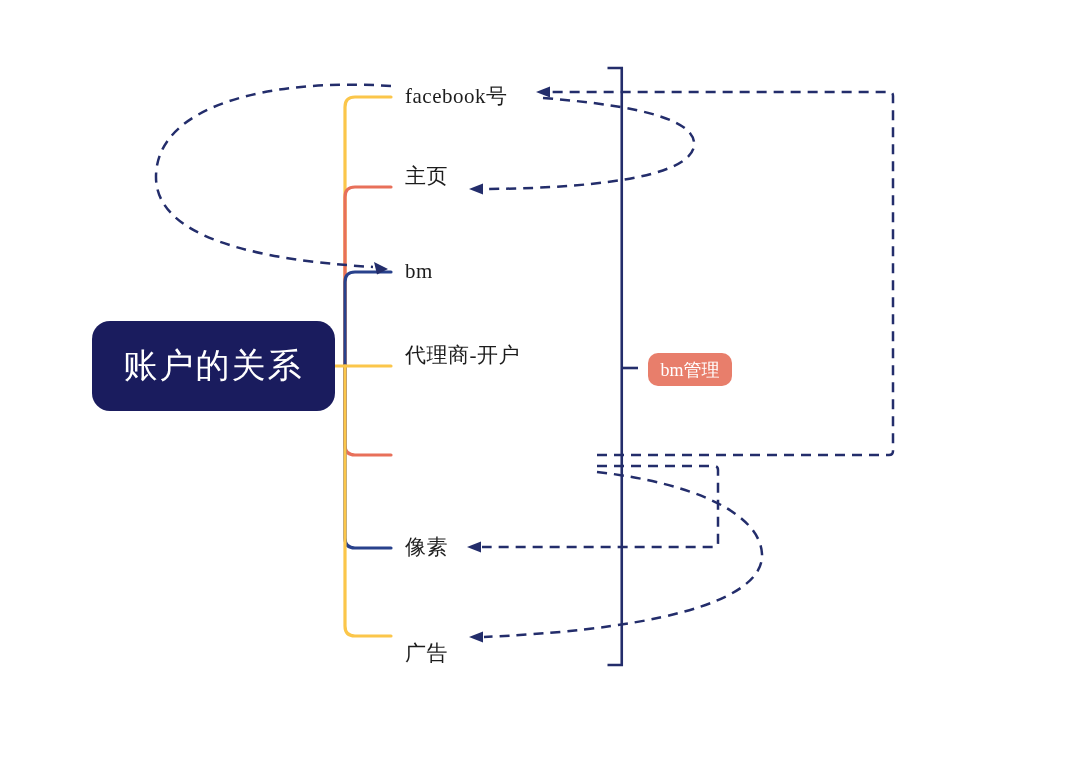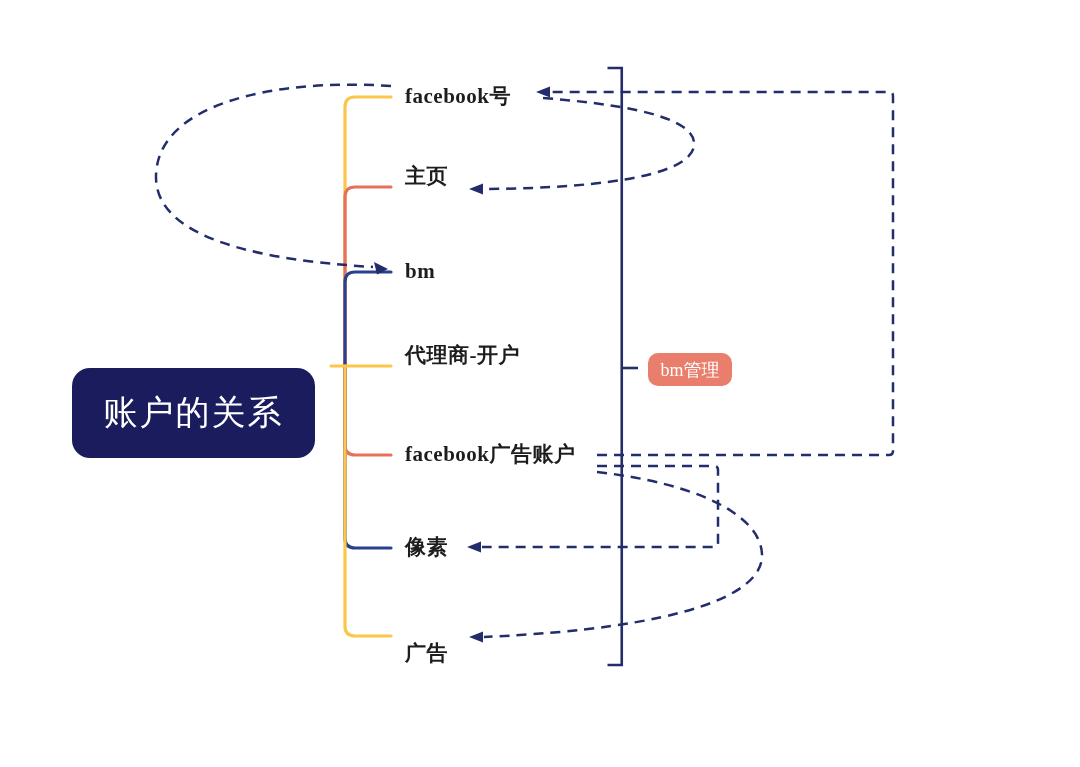--- a/index.html
+++ b/index.html
@@ -13,33 +13,31 @@
   #wires{position:absolute;left:0;top:0;}
   .topic{
     position:absolute;
     left:405px;
     transform:translateY(-54%);
     font-family:"Liberation Serif","DejaVu Serif",serif;
     font-size:21px;
     color:#1d1d1d;
     white-space:nowrap;
     letter-spacing:0.5px;
-    font-weight:bold;
   }
   .root-node{
     position:absolute;
-    left:72px;top:321px;
+    left:92px;top:321px;
     width:243px;height:90px;
     background:#1a1c5e;
     border-radius:18px;
     display:flex;align-items:center;justify-content:center;
     color:#ffffff;
     font-size:34px;
     letter-spacing:2px;
-    margin-top:47px;
   }
   .badge{
     position:absolute;
     left:648px;top:353px;
     width:84px;height:33px;
     background:#e87e6b;
     border-radius:10px;
     display:flex;align-items:center;justify-content:center;
     color:#ffffff;
     font-family:"Liberation Serif","DejaVu Serif",serif;
@@ -87,21 +85,20 @@
   </svg>
 
   <div class="root-node">
     <span>账户的关系</span>
   </div>
 
   <div class="topic" style="top:97px">facebook号</div>
   <div class="topic" style="top:177px">主页</div>
   <div class="topic" style="top:272px">bm</div>
   <div class="topic" style="top:356px">代理商-开户</div>
-  <div class="topic" style="top:455px">facebook广告账户</div>
   <div class="topic" style="top:548px">像素</div>
   <div class="topic" style="top:654px">广告</div>
 
   <div class="badge">
     <span>bm管理</span>
   </div>
 
 </div>
 
 </body></html>

